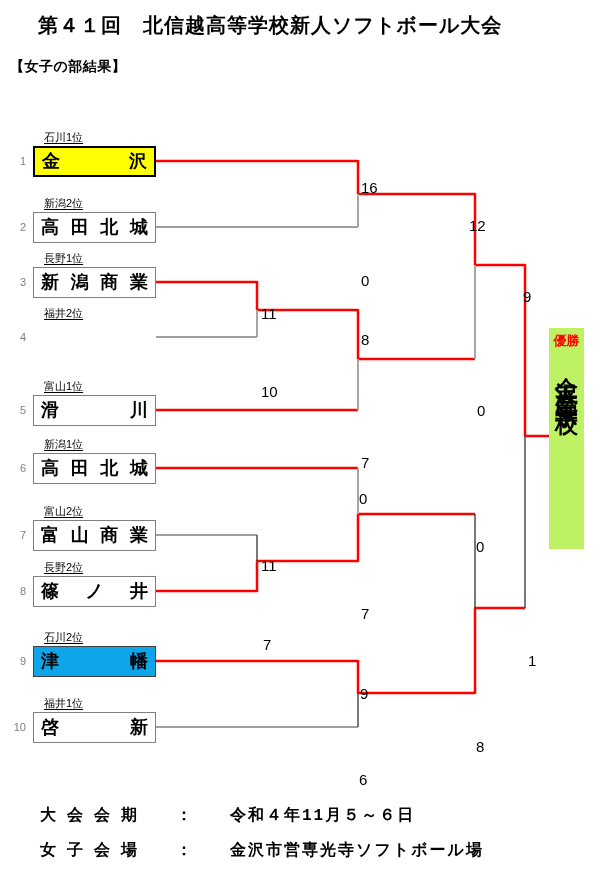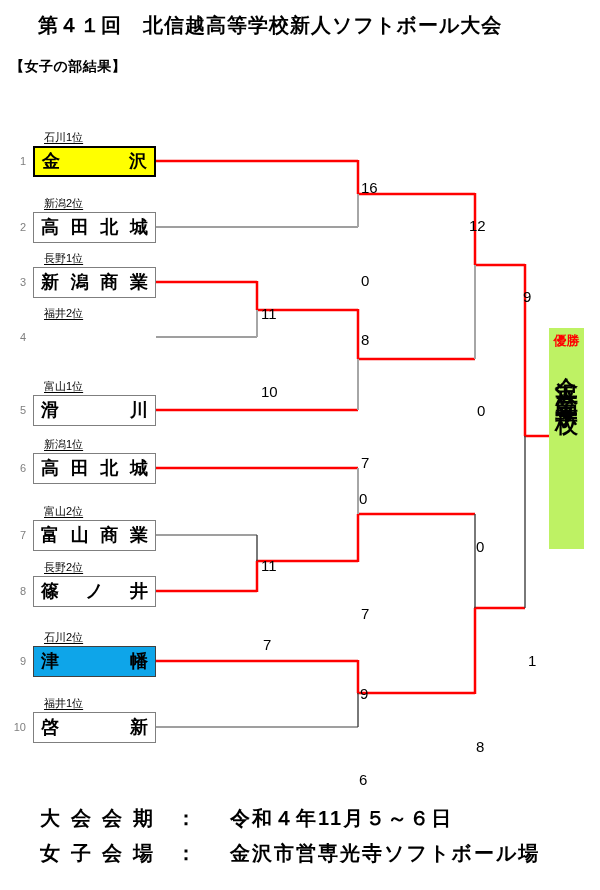--- a/index.html
+++ b/index.html
@@ -28,21 +28,21 @@
 
   .score{position:absolute;font-size:15px;color:#000;z-index:3;white-space:nowrap;margin-top:41px;}
 
   .champ{position:absolute;left:549px;top:328px;width:35px;height:221px;background:#bef264;z-index:2;}
   .champ .champ-label{position:absolute;top:4px;left:0;width:100%;text-align:center;
     font-size:13px;font-weight:bold;color:#ff0000;}
   .champ .champ-name{position:absolute;top:30px;left:0;right:0;margin:0 auto;height:188px;
     writing-mode:vertical-rl;text-orientation:upright;font-size:23px;font-weight:bold;
     letter-spacing:7px;line-height:35px;text-align:left;}
 
-  .footer-row{position:absolute;left:0;width:600px;height:20px;z-index:3;font-size:20px;font-weight:bold;}
+  .footer-row{position:absolute;left:0;width:600px;height:20px;z-index:3;font-size:16px;font-weight:bold;font-family:Liberation Mono, monospace;}
   .footer-row .f-label{position:absolute;left:40px;letter-spacing:11px;white-space:nowrap;}
   .footer-row .f-sep{position:absolute;left:176px;}
   .footer-row .f-value{position:absolute;left:230px;letter-spacing:2px;white-space:nowrap;}
 </style>
 </head>
 <body>
 
 <div id="stage">
 
   <svg id="lines" width="600" height="890">

